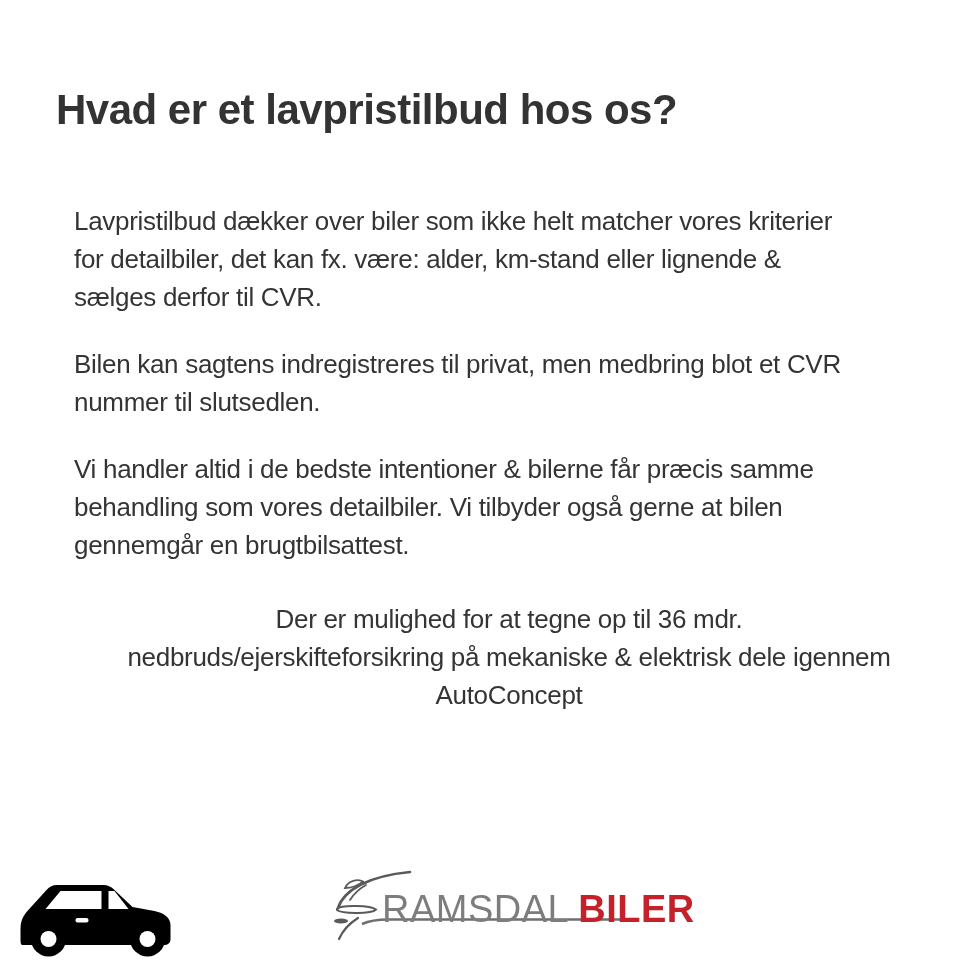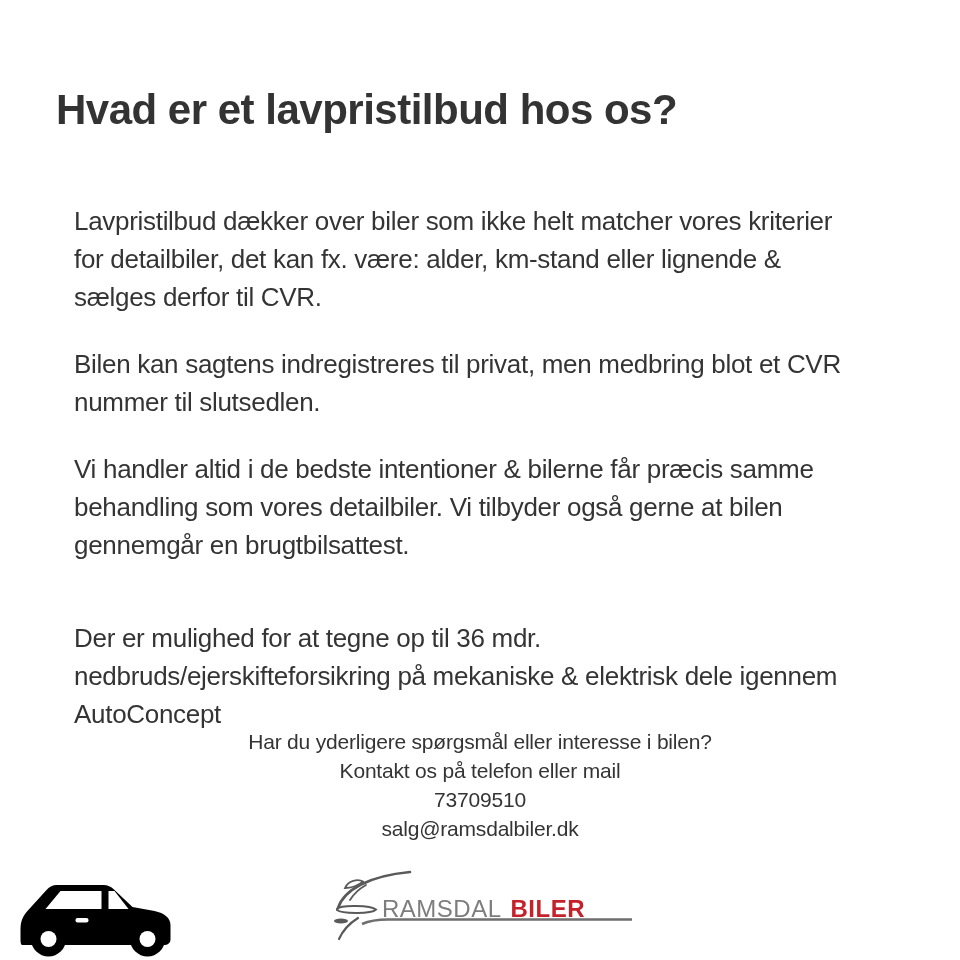--- a/index.html
+++ b/index.html
@@ -34,21 +34,21 @@
     margin: 18px;
     font-size: 26px;
     line-height: 38px;
     letter-spacing: -0.3px;
     color: #343434;
     white-space: pre-line;
   }
   .para-1 { top: 184px; }
   .para-2 { top: 327px; }
   .para-3 { top: 432px; }
-  .para-4 { top: 601px; }
+  .para-4 { top: 582px; text-align: center; }
   .contact-block {
     position: absolute;
     left: 0;
     top: 727px;
     width: 960px;
     text-align: center;
     font-size: 21px;
     line-height: 29px;
     letter-spacing: -0.2px;
     color: #343434;
@@ -70,21 +70,21 @@
   .logo-sketch {
     position: absolute;
     left: 0;
     top: 0;
   }
   .logo-text {
     position: absolute;
     left: 60px;
     top: 27px;
     white-space: nowrap;
-    font-size: 24px;
+    font-size: 38px;
     line-height: 28px;
   }
   .logo-brand {
     color: #7d7d7d;
     font-weight: 400;
     letter-spacing: 0.5px;
   }
   .logo-brand-suffix {
     color: #c4212a;
     font-weight: 700;
@@ -104,26 +104,20 @@
 sælges derfor til CVR.</p>
   <p class="body-para para-3">Vi handler altid i de bedste intentioner &amp; bilerne får præcis samme
 behandling som vores detailbiler. Vi tilbyder også gerne at bilen
 gennemgår en brugtbilsattest.</p>
   <p class="body-para para-2">Bilen kan sagtens indregistreres til privat, men medbring blot et CVR
 nummer til slutsedlen.</p>
   <p class="body-para para-4">Der er mulighed for at tegne op til 36 mdr.
 nedbruds/ejerskifteforsikring på mekaniske &amp; elektrisk dele igennem
 AutoConcept</p>
 
-  <div class="contact-block">
-    <div>Har du yderligere spørgsmål eller interesse i bilen?</div>
-    <div>Kontakt os på telefon eller mail</div>
-    <div>73709510</div>
-    <div>salg@ramsdalbiler.dk</div>
-  </div>
 
   <div class="car-icon-wrap">
     <svg viewBox="0 0 155 75" width="156" height="75" aria-hidden="true">
       <path fill="#000000" d="M4,61 C2.5,61 2,59 2,56 L2,45 C2,38 4,33 8,28 L28,6 C31,2.5 34.5,1 38,1 L85,1 C89,1 92.5,2.5 95.5,5.5 L114,23 L136,27 C146,29 152,34 152,41 L152,55 C152,59 149.5,61 145,61 Z"></path>
       <polygon fill="#ffffff" points="42,7 83,7 83,25 27,25"></polygon>
       <polygon fill="#ffffff" points="90,7 96,7 110,25 90,25"></polygon>
       <rect fill="#ffffff" x="57" y="34" width="13" height="4.5" rx="2"></rect>
       <circle cx="30" cy="55" r="17.5" fill="#000000"></circle>
       <circle cx="30" cy="55" r="8" fill="#ffffff"></circle>
       <circle cx="129" cy="55" r="17.5" fill="#000000"></circle>

